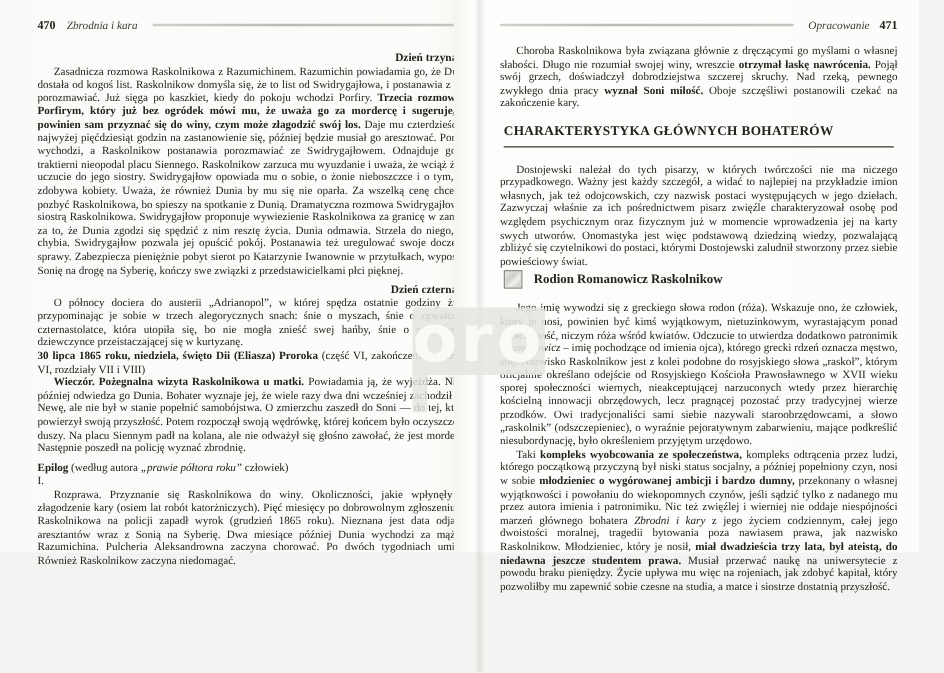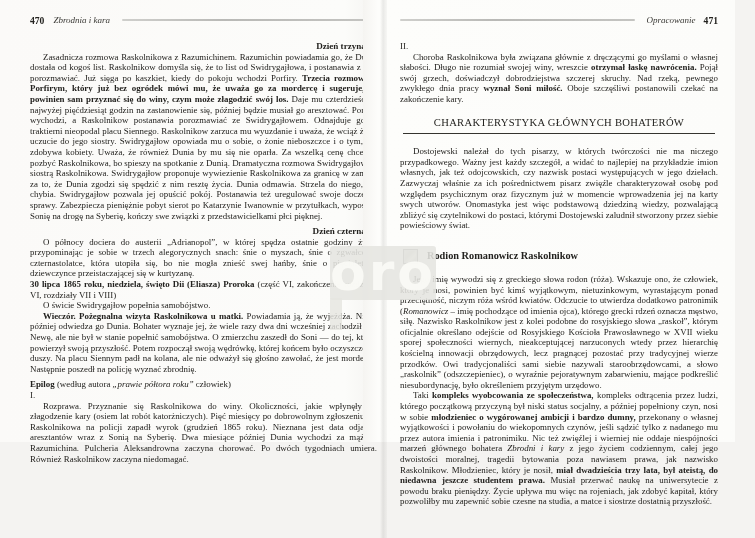--- a/index.html
+++ b/index.html
@@ -41,29 +41,29 @@
 
   .content{font-size:8.9px;line-height:10.6px;}
   .blk{text-align:justify;}
   .blk span{ }
   .b{font-weight:bold;}
   .i{font-style:italic;}
   .para{text-indent:13px;}
   .noindent{text-indent:0;}
   .heading{font-weight:bold;text-align:right;font-size:9.1px;}
   .main-heading{
-    text-align:center;font-weight:normal;font-size:10.6px;letter-spacing:0.3px;
+    text-align:left;font-weight:bold;font-size:10.6px;letter-spacing:0.3px;
     margin:13px 3px 12px 3px;padding-bottom:5px;
     border-bottom:1.4px solid #35342f;
     text-indent:0;
   }
   .subheading{
     display:flex;align-items:center;gap:9px;
     font-weight:bold;font-size:10.3px;text-align:right;text-indent:0;
-    margin:18px 0 10px 3px;
+    margin:2px 0 10px 3px;
   }
   .ornament{
     flex:none;width:13px;height:13px;
     border:1px solid #8f8f8b;
     background:linear-gradient(135deg,#eaeae6 0%,#cfcfca 38%,#f1f1ed 62%,#c3c3be 100%);
     box-shadow:inset 0 0 0 1px #dededa;
   }
   .gutter{
     position:absolute;left:380px;top:0;width:7px;height:538px;z-index:1;
     background:linear-gradient(90deg,rgba(60,60,55,0) 0%,rgba(60,60,55,0.10) 45%,rgba(60,60,55,0.03) 100%);
@@ -92,38 +92,36 @@
       <span class="pagenum">470</span>
       <span class="booktitle">Zbrodnia i kara</span>
       <span class="headrule"></span>
     </div>
     <div class="content">
         <div class="blk heading" style="margin-top: 14px;"><span class="b">Dzień trzynasty</span></div>
         <div class="blk para"><span>Zasadnicza rozmowa Raskolnikowa z Razumichinem. Razumichin powiadamia go, że Dunia dostała od kogoś list. Raskolnikow domyśla się, że to list od Swidrygajłowa, i postanawia z nim porozmawiać. Już sięga po kaszkiet, kiedy do pokoju wchodzi Porfiry. </span><span class="b">Trzecia rozmowa z Porfirym, który już bez ogródek mówi mu, że uważa go za mordercę i sugeruje, że powinien sam przyznać się do winy, czym może złagodzić swój los.</span><span> Daje mu czterdzieści, a najwyżej pięćdziesiąt godzin na zastanowienie się, później będzie musiał go aresztować. Porfiry wychodzi, a Raskolnikow postanawia porozmawiać ze Swidrygajłowem. Odnajduje go w traktierni nieopodal placu Siennego. Raskolnikow zarzuca mu wyuzdanie i uważa, że wciąż żywi uczucie do jego siostry. Swidrygajłow opowiada mu o sobie, o żonie nieboszczce i o tym, jak zdobywa kobiety. Uważa, że również Dunia by mu się nie oparła. Za wszelką cenę chce się pozbyć Raskolnikowa, bo spieszy na spotkanie z Dunią. Dramatyczna rozmowa Swidrygajłowa z siostrą Raskolnikowa. Swidrygajłow proponuje wywiezienie Raskolnikowa za granicę w zamian za to, że Dunia zgodzi się spędzić z nim resztę życia. Dunia odmawia. Strzela do niego, ale chybia. Swidrygajłow pozwala jej opuścić pokój. Postanawia też uregulować swoje doczesne sprawy. Zabezpiecza pieniężnie pobyt sierot po Katarzynie Iwanownie w przytułkach, wyposaża Sonię na drogę na Syberię, kończy swe związki z przedstawicielkami płci pięknej.</span></div>
         <div class="blk heading" style="margin-top: 5px;"><span class="b">Dzień czternasty</span></div>
         <div class="blk para"><span>O północy dociera do austerii „Adrianopol”, w której spędza ostatnie godziny życia przypominając je sobie w trzech alegorycznych snach: śnie o myszach, śnie o zgwałconej czternastolatce, która utopiła się, bo nie mogła znieść swej hańby, śnie o pięcioletniej dziewczynce przeistaczającej się w kurtyzanę.</span></div>
         <div class="blk noindent"><span class="b">30 lipca 1865 roku, niedziela, święto Dii (Eliasza) Proroka </span><span>(część VI, zakończenie rozdziału VI, rozdziały VII i VIII)</span></div>
-        <div class="blk para"><span>O świcie Swidrygajłow popełnia samobójstwo.</span></div>
         <div class="blk para"><span class="b">Wieczór. Pożegnalna wizyta Raskolnikowa u matki.</span><span> Powiadamia ją, że wyjeżdża. Nieco później odwiedza go Dunia. Bohater wyznaje jej, że wiele razy dwa dni wcześniej zachodził nad Newę, ale nie był w stanie popełnić samobójstwa. O zmierzchu zaszedł do Soni — do tej, której powierzył swoją przyszłość. Potem rozpoczął swoją wędrówkę, której końcem było oczyszczenie duszy. Na placu Siennym padł na kolana, ale nie odważył się głośno zawołać, że jest mordercą. Następnie poszedł na policję wyznać zbrodnię.</span></div>
         <div class="blk noindent" style="margin-top: 5px;"><span class="b">Epilog </span><span>(według autora </span><span class="i">„prawie półtora roku”</span><span> człowiek)</span></div>
         <div class="blk noindent"><span>I.</span></div>
         <div class="blk para"><span>Rozprawa. Przyznanie się Raskolnikowa do winy. Okoliczności, jakie wpłynęły na złagodzenie kary (osiem lat robót katorżniczych). Pięć miesięcy po dobrowolnym zgłoszeniu się Raskolnikowa na policji zapadł wyrok (grudzień 1865 roku). Nieznana jest data odjazdu aresztantów wraz z Sonią na Syberię. Dwa miesiące później Dunia wychodzi za mąż za Razumichina. Pulcheria Aleksandrowna zaczyna chorować. Po dwóch tygodniach umiera. Również Raskolnikow zaczyna niedomagać.</span></div>
       </div>
   </div>
 
   <div class="gutter"></div>
 
   <div class="page right">
     <div class="running-head rh">
       <span class="headrule"></span>
       <span class="booktitle">Opracowanie</span>
       <span class="pagenum">471</span>
     </div>
     <div class="content">
-        <div class="blk noindent" style="margin-top: 14px;"><span>II.</span></div>
         <div class="blk para"><span>Choroba Raskolnikowa była związana głównie z dręczącymi go myślami o własnej słabości. Długo nie rozumiał swojej winy, wreszcie </span><span class="b">otrzymał łaskę nawrócenia.</span><span> Pojął swój grzech, doświadczył dobrodziejstwa szczerej skruchy. Nad rzeką, pewnego zwykłego dnia pracy </span><span class="b">wyznał Soni miłość.</span><span> Oboje szczęśliwi postanowili czekać na zakończenie kary.</span></div>
         <div class="blk main-heading"><span>CHARAKTERYSTYKA GŁÓWNYCH BOHATERÓW</span></div>
         <div class="blk para"><span>Dostojewski należał do tych pisarzy, w których twórczości nie ma niczego przypadkowego. Ważny jest każdy szczegół, a widać to najlepiej na przykładzie imion własnych, jak też odojcowskich, czy nazwisk postaci występujących w jego dziełach. Zazwyczaj właśnie za ich pośrednictwem pisarz zwięźle charakteryzował osobę pod względem psychicznym oraz fizycznym już w momencie wprowadzenia jej na karty swych utworów. Onomastyka jest więc podstawową dziedziną wiedzy, pozwalającą zbliżyć się czytelnikowi do postaci, którymi Dostojewski zaludnił stworzony przez siebie powieściowy świat.</span></div>
         <div class="blk subheading">
           <span class="ornament"></span>
           <span class="b">Rodion Romanowicz Raskolnikow</span>
         </div>
         <div class="blk para"><span>Jego imię wywodzi się z greckiego słowa rodon (róża). Wskazuje ono, że człowiek, który je nosi, powinien być kimś wyjątkowym, nietuzinkowym, wyrastającym ponad przeciętność, niczym róża wśród kwiatów. Odczucie to utwierdza dodatkowo patronimik (</span><span class="i">Romanowicz</span><span> – imię pochodzące od imienia ojca), którego grecki rdzeń oznacza męstwo, siłę. Nazwisko Raskolnikow jest z kolei podobne do rosyjskiego słowa „raskoł”, którym oficjalnie określano odejście od Rosyjskiego Kościoła Prawosławnego w XVII wieku sporej społeczności wiernych, nieakceptującej narzuconych wtedy przez hierarchię kościelną innowacji obrzędowych, lecz pragnącej pozostać przy tradycyjnej wierze przodków. Owi tradycjonaliści sami siebie nazywali staroobrzędowcami, a słowo „raskolnik” (odszczepieniec), o wyraźnie pejoratywnym zabarwieniu, mające podkreślić niesubordynację, było określeniem przyjętym urzędowo.</span></div>
         <div class="blk para"><span>Taki </span><span class="b">kompleks wyobcowania ze społeczeństwa,</span><span> kompleks odtrącenia przez ludzi, którego początkową przyczyną był niski status socjalny, a później popełniony czyn, nosi w sobie </span><span class="b">młodzieniec o wygórowanej ambicji i bardzo dumny,</span><span> przekonany o własnej wyjątkowości i powołaniu do wiekopomnych czynów, jeśli sądzić tylko z nadanego mu przez autora imienia i patronimiku. Nic też zwięźlej i wierniej nie oddaje niespójności marzeń głównego bohatera </span><span class="i">Zbrodni i kary</span><span> z jego życiem codziennym, całej jego dwoistości moralnej, tragedii bytowania poza nawiasem prawa, jak nazwisko Raskolnikow. Młodzieniec, który je nosił, </span><span class="b">miał dwadzieścia trzy lata, był ateistą, do niedawna jeszcze studentem prawa.</span><span> Musiał przerwać naukę na uniwersytecie z powodu braku pieniędzy. Życie upływa mu więc na rojeniach, jak zdobyć kapitał, który pozwoliłby mu zapewnić sobie czesne na studia, a matce i siostrze dostatnią przyszłość.</span></div>
       </div>

